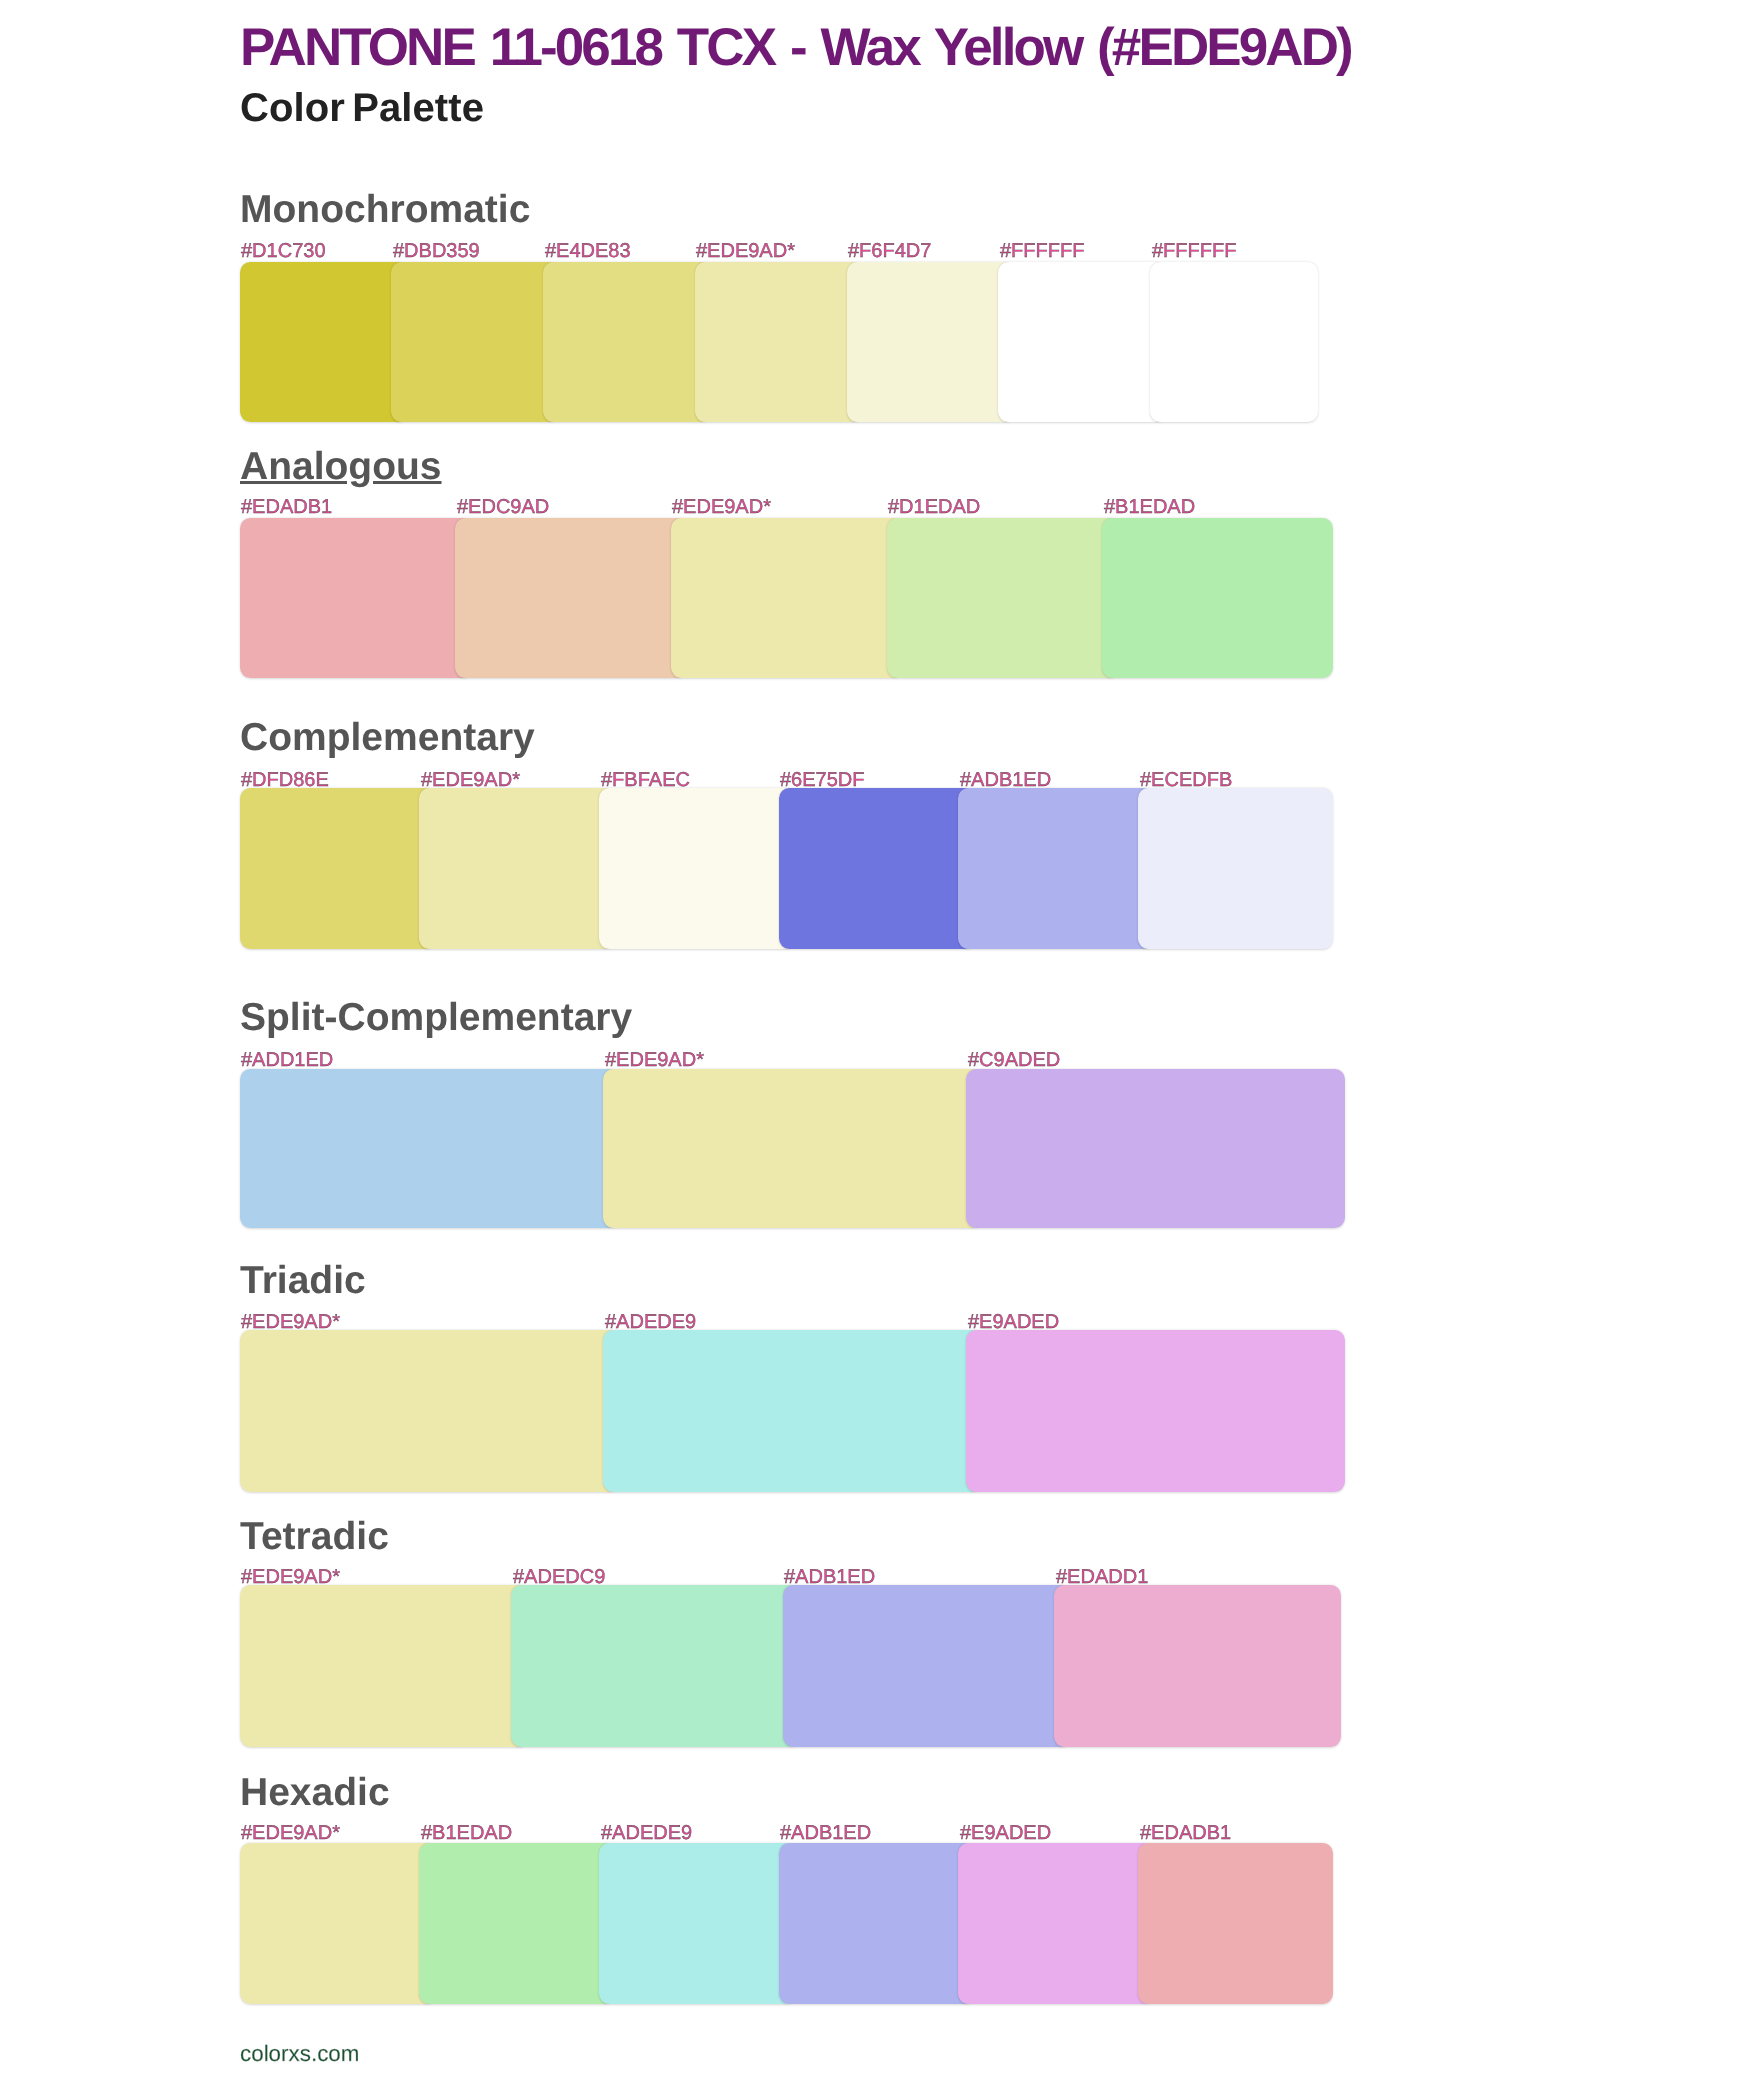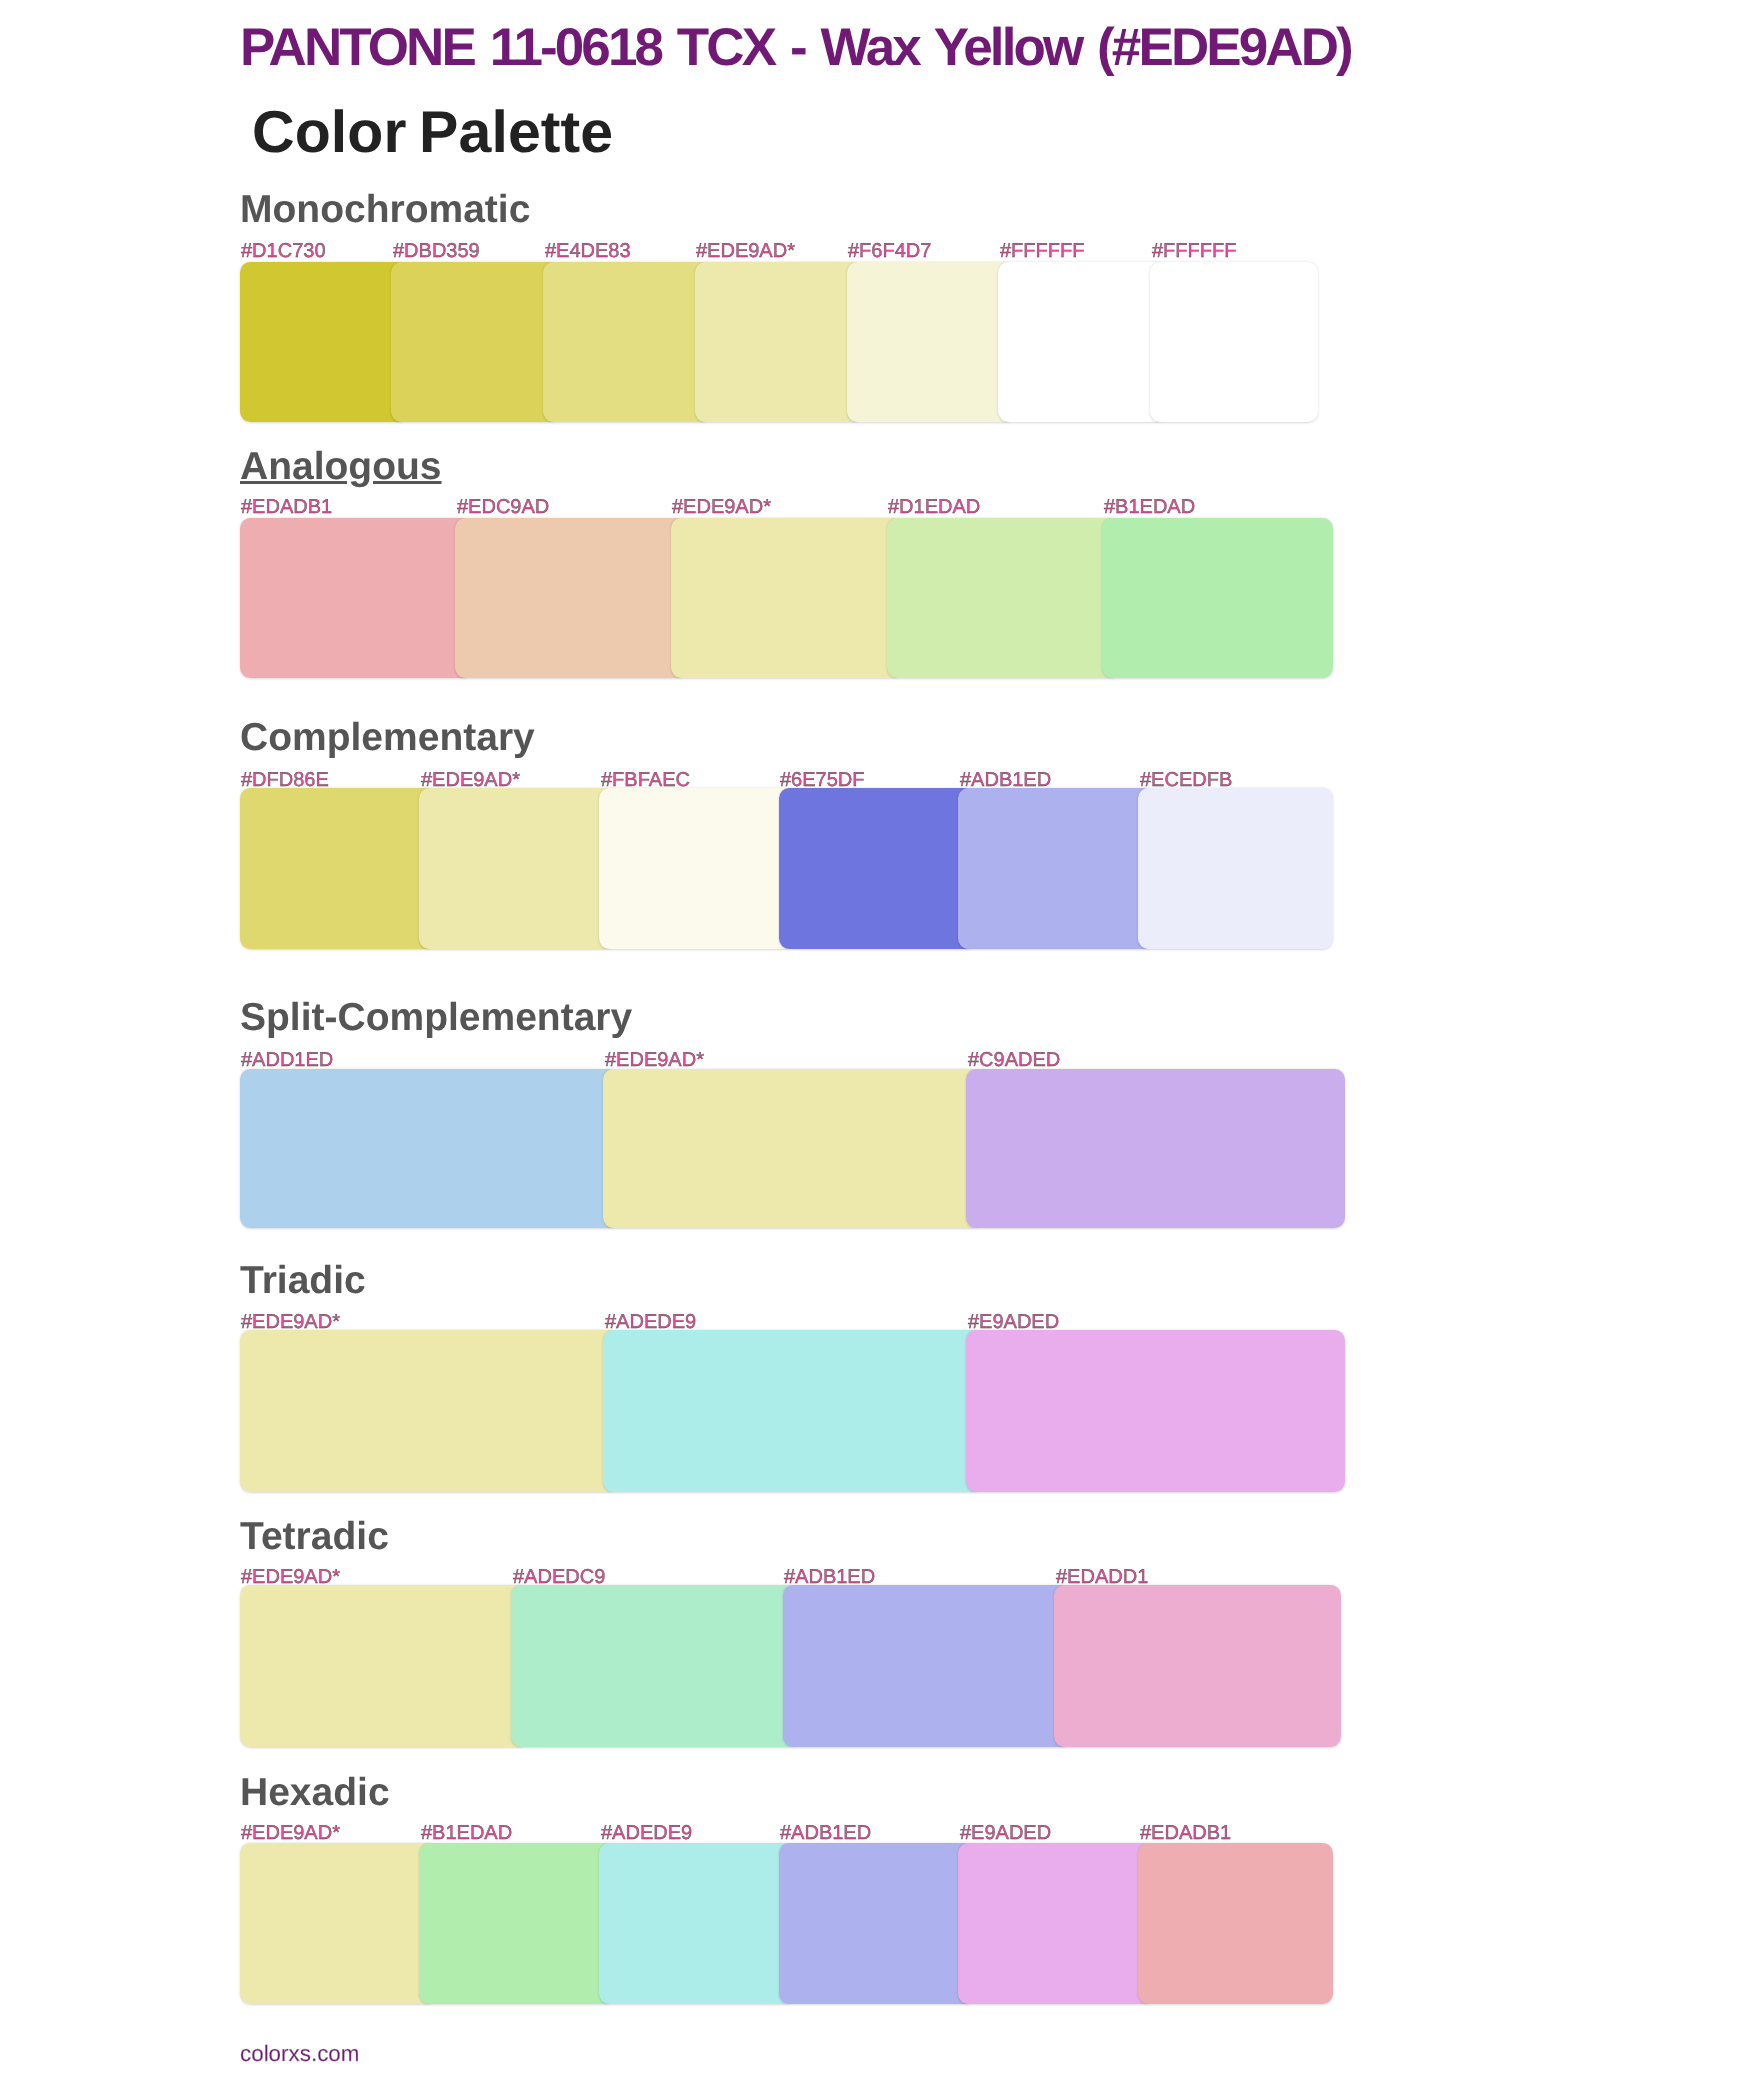--- a/index.html
+++ b/index.html
@@ -9,29 +9,29 @@
   .page-title,.page-subtitle,.sec-title,.hex-label,.footer{
        -webkit-font-smoothing:antialiased;transform:translateZ(0);}
   .page{position:relative;width:1757px;height:2077px;overflow:hidden;background:#fff;}
   .page-title{position:absolute;white-space:nowrap;font-weight:700;color:#701a75;text-align:right;}
   .page-subtitle{position:absolute;white-space:nowrap;font-weight:700;color:#222222;}
   .sec-title{position:absolute;white-space:nowrap;font-weight:700;color:#555555;}
   .hex-label{position:absolute;white-space:nowrap;font-weight:400;color:#ec4899;font-size:20px;
        -webkit-text-stroke:0.4px #4d4d4d;}
   .swatch{position:absolute;border-radius:10.4px;
        box-shadow:0 0.8px 2.4px rgba(0,0,0,0.16);}
-  .footer{position:absolute;white-space:nowrap;color:#701a75;font-size:22.4px;
+  .footer{position:absolute;white-space:nowrap;color:#14532d;font-size:22.4px;
        -webkit-text-stroke:0.3px #a3a3a3;}
 </style>
 </head>
 <body>
 
 <div class="page">
   <h1 class="page-title" style="left:240px;top:17px;font-size:53px;letter-spacing:-2.9px;word-spacing:4px;margin:0;">PANTONE 11-0618 TCX - Wax Yellow (#EDE9AD)</h1>
-  <h2 class="page-subtitle" style="left:240px;top:86px;font-size:59px;letter-spacing:0.1px;word-spacing:-4px;margin:12px;">Color Palette</h2>
+  <h2 class="page-subtitle" style="left:240px;top:86px;font-size:40px;letter-spacing:0.1px;word-spacing:-4px;margin:0;">Color Palette</h2>
   <div class="palette-section">
     <div class="sec-title" style="left:240px;top:188px;font-size:39px;">Monochromatic</div>
     <div class="swatch-row">
       <div class="swatch" style="left: 240px; top: 262px; width: 168px; height: 160px; z-index: 1; background-color: rgb(209, 199, 48);"></div>
       <div class="swatch" style="left: 391px; top: 262px; width: 168px; height: 160px; z-index: 2; background-color: rgb(219, 211, 89);"></div>
       <div class="swatch" style="left: 543px; top: 262px; width: 168px; height: 160px; z-index: 3; background-color: rgb(228, 222, 131);"></div>
       <div class="swatch" style="left: 695px; top: 262px; width: 168px; height: 160px; z-index: 4; background-color: rgb(237, 233, 173);"></div>
       <div class="swatch" style="left: 847px; top: 262px; width: 168px; height: 160px; z-index: 5; background-color: rgb(246, 244, 215);"></div>
       <div class="swatch" style="left: 998px; top: 262px; width: 168px; height: 160px; z-index: 6; background-color: rgb(255, 255, 255);"></div>
       <div class="swatch" style="left: 1150px; top: 262px; width: 168px; height: 160px; z-index: 7; background-color: rgb(255, 255, 255);"></div>

